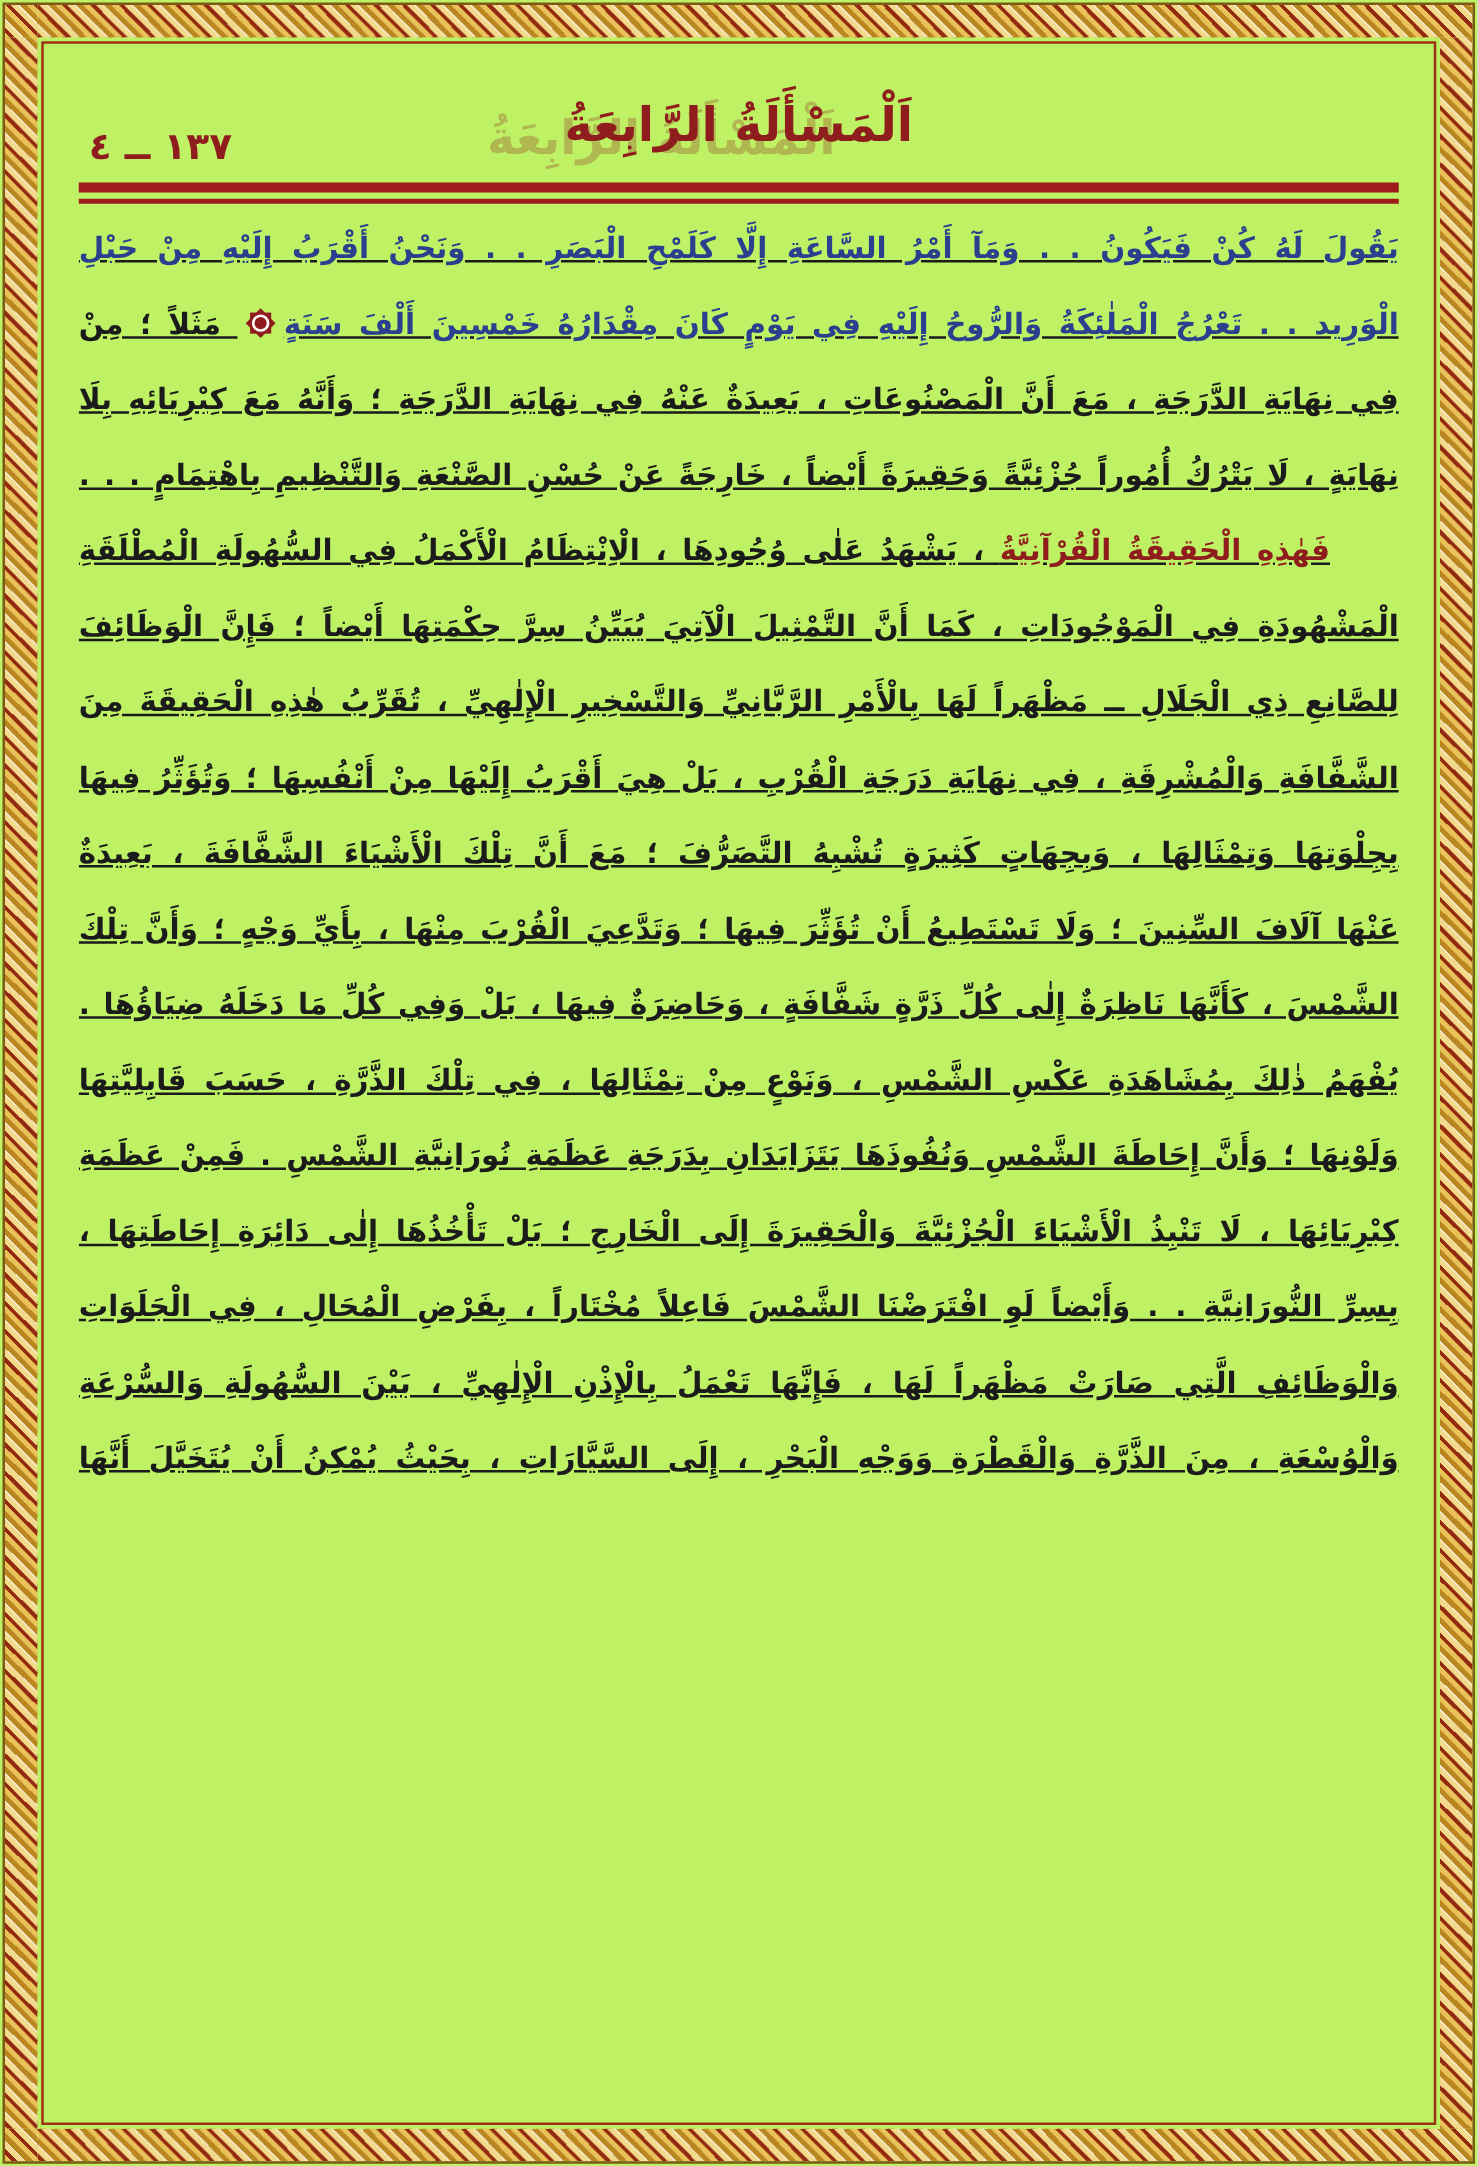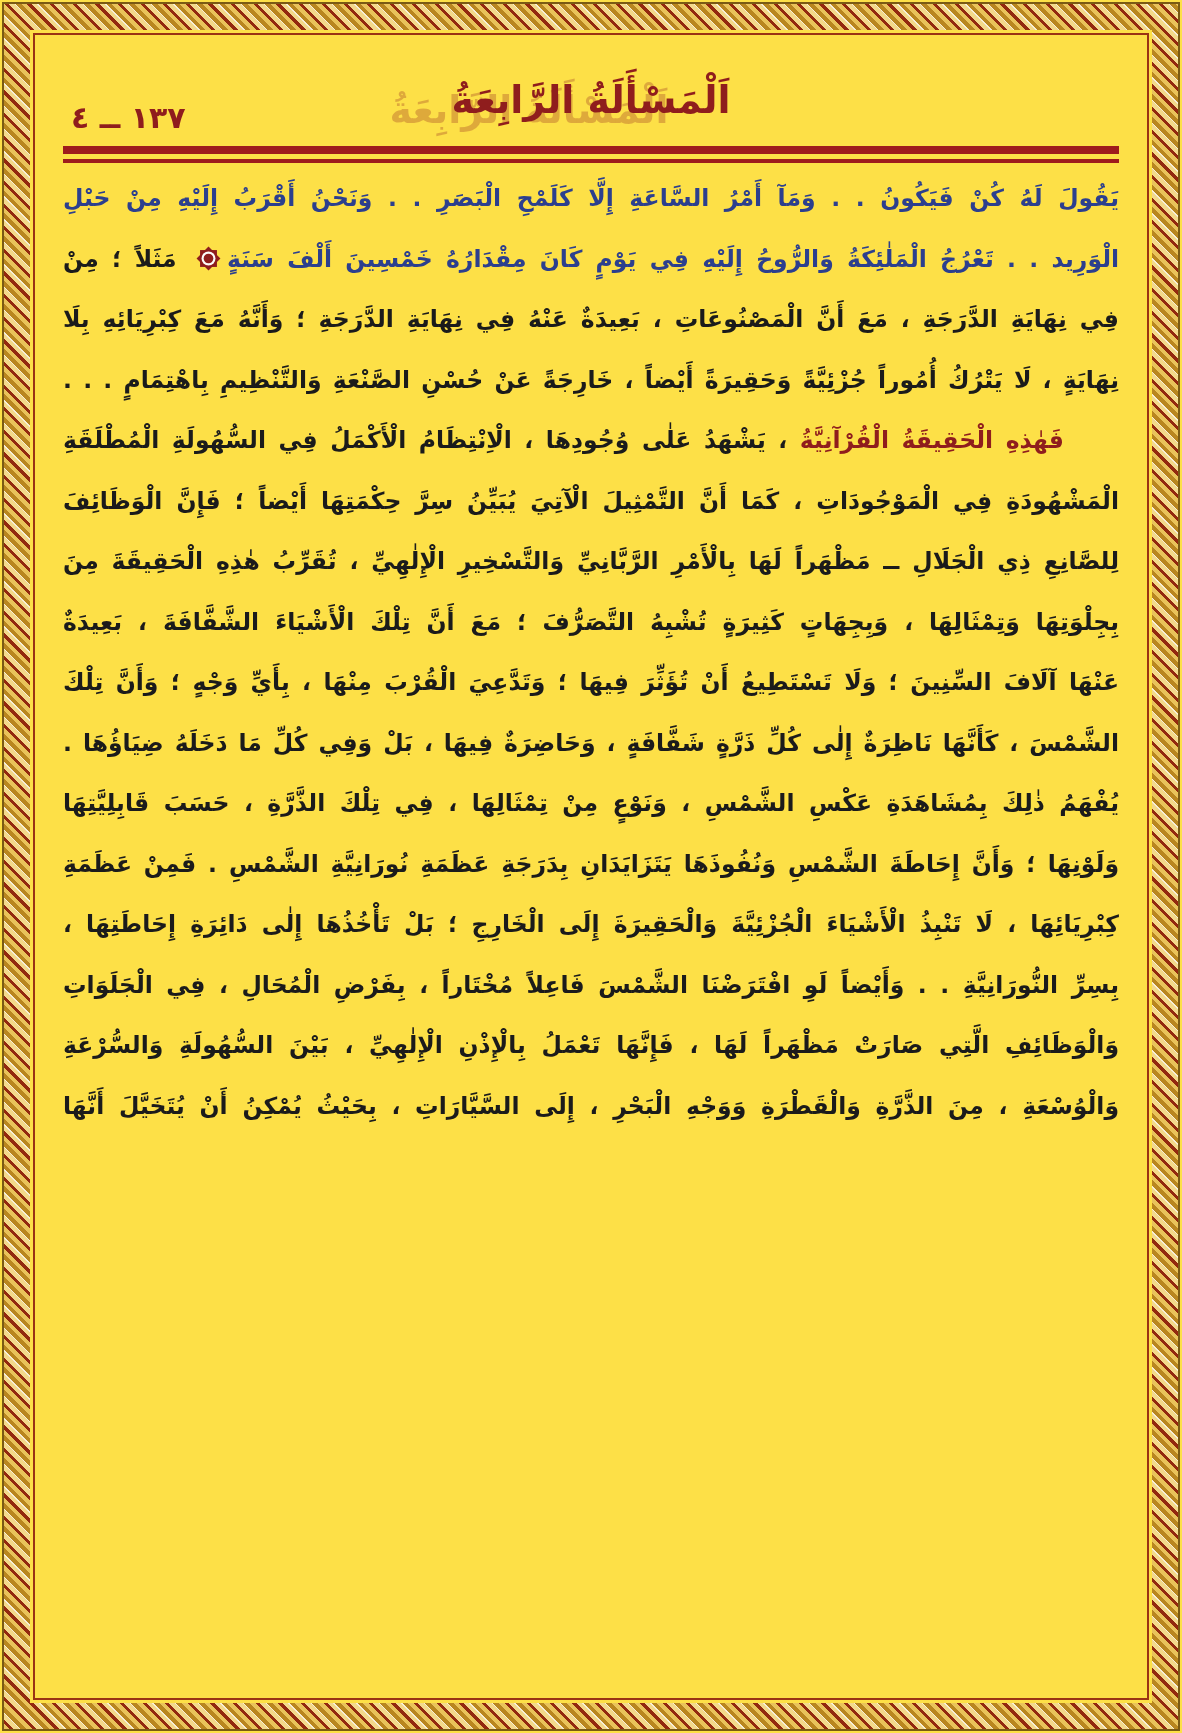--- a/index.html
+++ b/index.html
@@ -1,20 +1,20 @@
 <!DOCTYPE html>
 <html lang="ar"><head>
 <meta charset="utf-8">
 <style>
   html,body { margin:0; padding:0; background:#d9d9d9; }
   .page {
     position:relative;
     width:1182px; height:1733px;
     margin:0 auto;
-    background:#fde047;
+    background:#bef264;
     overflow:hidden;
     font-family:"DejaVu Sans", sans-serif;
   }
 
   
   .frame-braid {
     position:absolute; inset:4px;
     border:26px solid transparent;
     border-image: repeating-linear-gradient(45deg,
       #e9c35a 0 4px, #93290f 4px 7px, #f3d98b 7px 11px,
@@ -46,20 +46,21 @@
   }
 
   .rules { margin-top:0; }
   .rule-thick { height:8px; background:#9e1c1c; }
   .rule-thin  { height:4px; background:#9e1c1c; margin-top:5px; }
 
   .body-text-block {
     direction:rtl;
     margin-top:5px;
     color:#1b1b1b;
+    text-decoration:underline;
   }
   .line {
     font-size:23.5px;
     font-weight:bold;
     line-height:60.5px;
     text-align:justify;
     text-align-last:justify;
     text-justify:inter-word;
     overflow:hidden;
     height:60.5px;
@@ -98,20 +99,21 @@
             <rect x="4.5" y="4.5" width="15" height="15" fill="#8f1d1d"></rect>
             <rect x="4.5" y="4.5" width="15" height="15" fill="#8f1d1d" transform="rotate(45 12 12)"></rect>
             <circle cx="12" cy="12" r="6.2" fill="#fcfcfa"></circle>
             <circle cx="12" cy="12" r="4.3" fill="#8f1d1d"></circle>
           </svg><span class="seg-black"> مَثَلاً ؛ مِنْ</span></div>
         <div class="line"><span class="seg-black">فِي نِهَايَةِ الدَّرَجَةِ ، مَعَ أَنَّ الْمَصْنُوعَاتِ ، بَعِيدَةٌ عَنْهُ فِي نِهَايَةِ الدَّرَجَةِ ؛ وَأَنَّهُ مَعَ كِبْرِيَائِهِ بِلَا</span></div>
         <div class="line"><span class="seg-black">نِهَايَةٍ ، لَا يَتْرُكُ أُمُوراً جُزْئِيَّةً وَحَقِيرَةً أَيْضاً ، خَارِجَةً عَنْ حُسْنِ الصَّنْعَةِ وَالتَّنْظِيمِ بِاهْتِمَامٍ . . .</span></div>
         <div class="line indent"><span class="seg-red">فَهٰذِهِ الْحَقِيقَةُ الْقُرْآنِيَّةُ</span><span class="seg-black"> ، يَشْهَدُ عَلٰى وُجُودِهَا ، الْاِنْتِظَامُ الْأَكْمَلُ فِي السُّهُولَةِ الْمُطْلَقَةِ</span></div>
         <div class="line"><span class="seg-black">الْمَشْهُودَةِ فِي الْمَوْجُودَاتِ ، كَمَا أَنَّ التَّمْثِيلَ الْآتِيَ يُبَيِّنُ سِرَّ حِكْمَتِهَا أَيْضاً ؛ فَإِنَّ الْوَظَائِفَ</span></div>
         <div class="line"><span class="seg-black">لِلصَّانِعِ ذِي الْجَلَالِ ــ مَظْهَراً لَهَا بِالْأَمْرِ الرَّبَّانِيِّ وَالتَّسْخِيرِ الْإِلٰهِيِّ ، تُقَرِّبُ هٰذِهِ الْحَقِيقَةَ مِنَ</span></div>
+        <div class="line"><span class="seg-black">الشَّفَّافَةِ وَالْمُشْرِقَةِ ، فِي نِهَايَةِ دَرَجَةِ الْقُرْبِ ، بَلْ هِيَ أَقْرَبُ إِلَيْهَا مِنْ أَنْفُسِهَا ؛ وَتُؤَثِّرُ فِيهَا</span></div>
         <div class="line"><span class="seg-black">بِجِلْوَتِهَا وَتِمْثَالِهَا ، وَبِجِهَاتٍ كَثِيرَةٍ تُشْبِهُ التَّصَرُّفَ ؛ مَعَ أَنَّ تِلْكَ الْأَشْيَاءَ الشَّفَّافَةَ ، بَعِيدَةٌ</span></div>
         <div class="line"><span class="seg-black">عَنْهَا آلَافَ السِّنِينَ ؛ وَلَا تَسْتَطِيعُ أَنْ تُؤَثِّرَ فِيهَا ؛ وَتَدَّعِيَ الْقُرْبَ مِنْهَا ، بِأَيِّ وَجْهٍ ؛ وَأَنَّ تِلْكَ</span></div>
         <div class="line"><span class="seg-black">الشَّمْسَ ، كَأَنَّهَا نَاظِرَةٌ إِلٰى كُلِّ ذَرَّةٍ شَفَّافَةٍ ، وَحَاضِرَةٌ فِيهَا ، بَلْ وَفِي كُلِّ مَا دَخَلَهُ ضِيَاؤُهَا .</span></div>
         <div class="line"><span class="seg-black">يُفْهَمُ ذٰلِكَ بِمُشَاهَدَةِ عَكْسِ الشَّمْسِ ، وَنَوْعٍ مِنْ تِمْثَالِهَا ، فِي تِلْكَ الذَّرَّةِ ، حَسَبَ قَابِلِيَّتِهَا</span></div>
         <div class="line"><span class="seg-black">وَلَوْنِهَا ؛ وَأَنَّ إِحَاطَةَ الشَّمْسِ وَنُفُوذَهَا يَتَزَايَدَانِ بِدَرَجَةِ عَظَمَةِ نُورَانِيَّةِ الشَّمْسِ . فَمِنْ عَظَمَةِ</span></div>
         <div class="line"><span class="seg-black">كِبْرِيَائِهَا ، لَا تَنْبِذُ الْأَشْيَاءَ الْجُزْئِيَّةَ وَالْحَقِيرَةَ إِلَى الْخَارِجِ ؛ بَلْ تَأْخُذُهَا إِلٰى دَائِرَةِ إِحَاطَتِهَا ،</span></div>
         <div class="line"><span class="seg-black">بِسِرِّ النُّورَانِيَّةِ . . وَأَيْضاً لَوِ افْتَرَضْنَا الشَّمْسَ فَاعِلاً مُخْتَاراً ، بِفَرْضِ الْمُحَالِ ، فِي الْجَلَوَاتِ</span></div>
         <div class="line"><span class="seg-black">وَالْوَظَائِفِ الَّتِي صَارَتْ مَظْهَراً لَهَا ، فَإِنَّهَا تَعْمَلُ بِالْإِذْنِ الْإِلٰهِيِّ ، بَيْنَ السُّهُولَةِ وَالسُّرْعَةِ</span></div>
         <div class="line"><span class="seg-black">وَالْوُسْعَةِ ، مِنَ الذَّرَّةِ وَالْقَطْرَةِ وَوَجْهِ الْبَحْرِ ، إِلَى السَّيَّارَاتِ ، بِحَيْثُ يُمْكِنُ أَنْ يُتَخَيَّلَ أَنَّهَا</span></div>
       </div>

